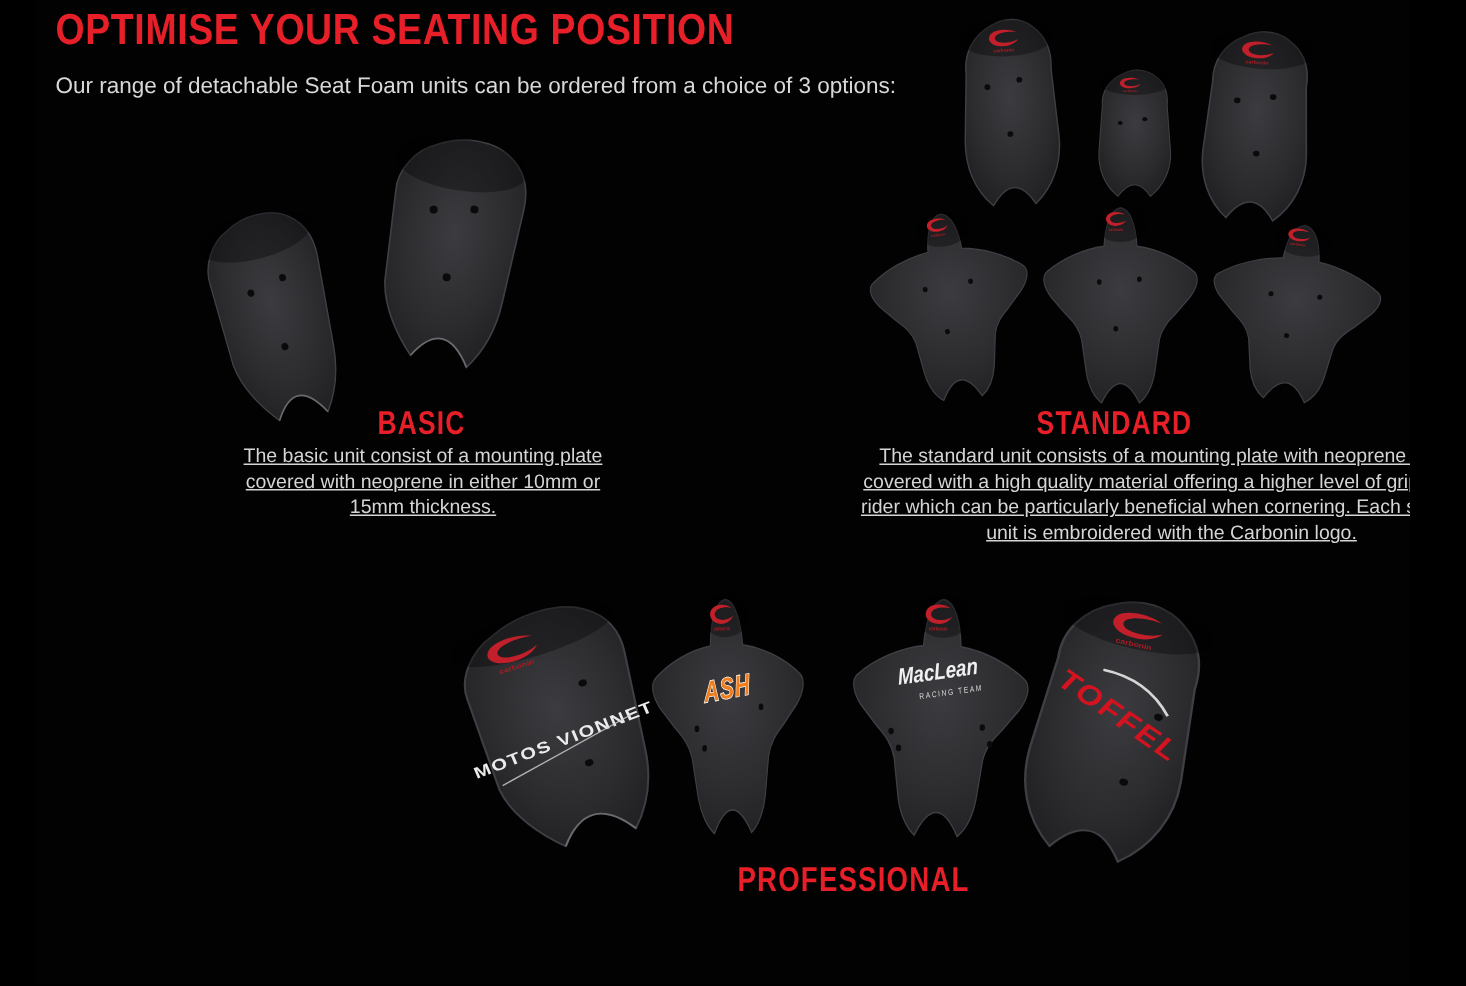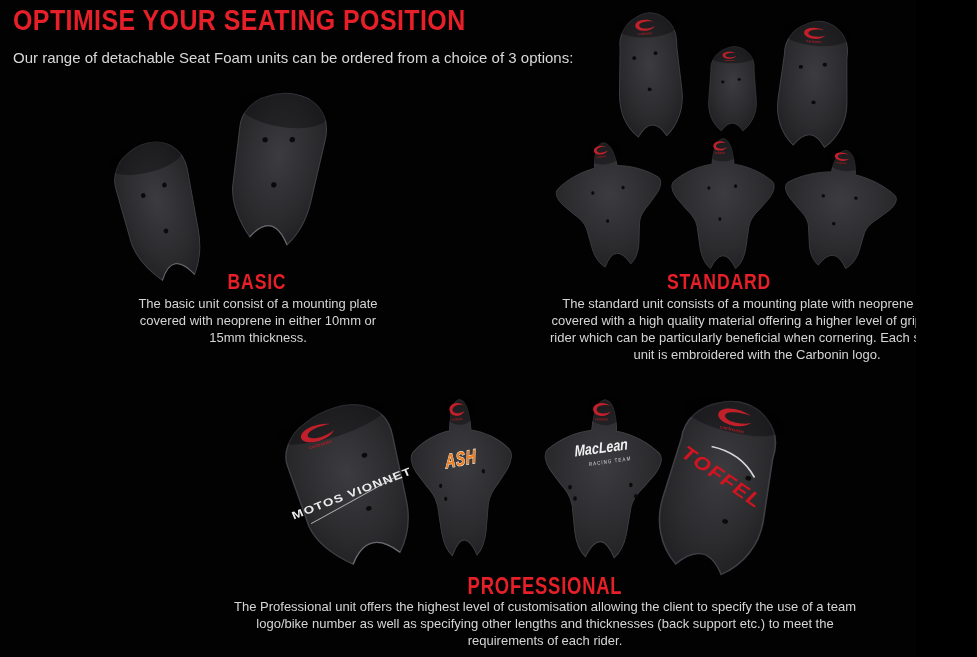--- a/index.html
+++ b/index.html
@@ -1,36 +1,36 @@
 <!DOCTYPE html>
 <html><head>
 <meta charset="utf-8">
 <style>
   html,body{margin:0;padding:0;background:#000;}
   .canvas{
     position:relative;width:916px;height:657px;overflow:hidden;
-    background:#020202;font-family:"Liberation Sans",sans-serif;
+    background:#020202;font-family:"Liberation Sans",sans-serif;margin-left:24px;
   }
   .page-title{
     position:absolute;left:13px;top:4px;margin:0;
     font-size:29px;font-weight:bold;letter-spacing:.5px;color:#e71f29;
     transform:scaleX(.86);transform-origin:left center;white-space:nowrap;
   }
   .intro{
     position:absolute;left:13px;top:49px;margin:0;
     font-size:15px;color:#d8d8d8;white-space:nowrap;
   }
   .red-heading{
     position:absolute;margin:0;width:200px;text-align:center;
     font-size:22px;font-weight:bold;letter-spacing:1px;color:#e71f29;
     transform:scaleX(.8);white-space:nowrap;
   }
   .desc{
     position:absolute;margin:0;text-align:center;
-    font-size:13px;line-height:1.32;color:#d5d5d5;
+    font-size:13px;line-height:1.32;color:#d5d5d5;text-decoration:underline;
   }
   .seat{position:absolute;overflow:visible;}
   .seat-body{stroke:#3e3e44;stroke-width:1;}
   .hole{fill:#0a0a0b;}
   .rim{fill:none;stroke:#93939a;stroke-width:1.1;opacity:.5;}
   .topshade{fill:#000;opacity:.32;}
   .logo-word{fill:#a81c24;font-family:"Liberation Sans",sans-serif;font-weight:bold;}
   .team-text{font-family:"Liberation Sans",sans-serif;}
 </style>
 </head>
@@ -193,15 +193,14 @@
       <use href="#cSwoosh" fill="#c1202b"></use>
       <text class="logo-word" x="14" y="21" font-size="4.5" text-anchor="middle">carbonin</text>
     </g>
     <circle class="hole" cx="62" cy="56" r="1.8"></circle>
     <circle class="hole" cx="54" cy="92" r="1.8"></circle>
     <path d="M 30 44 Q 47 36 64 46" stroke="#e8e8e8" stroke-width="1.2" fill="none" opacity="0.9" transform="rotate(24 45 54)"></path>
     <text class="team-text" x="44" y="64" transform="rotate(26 44 64)" text-anchor="middle" font-size="14" font-weight="bold" letter-spacing="1" fill="#d31420">TOFFEL</text>
   </svg>
 
   <h2 class="red-heading" style="left:445px;top:573px;font-size:23px">PROFESSIONAL</h2>
-  <p class="desc" style="left:225px;top:598px;width:640px">The Professional unit offers the highest level of customisation allowing the client to specify the use of a team logo/bike number as well as specifying other lengths and thicknesses (back support etc.) to meet the requirements of each rider.</p>
 
 </div>
 
 </body></html>

